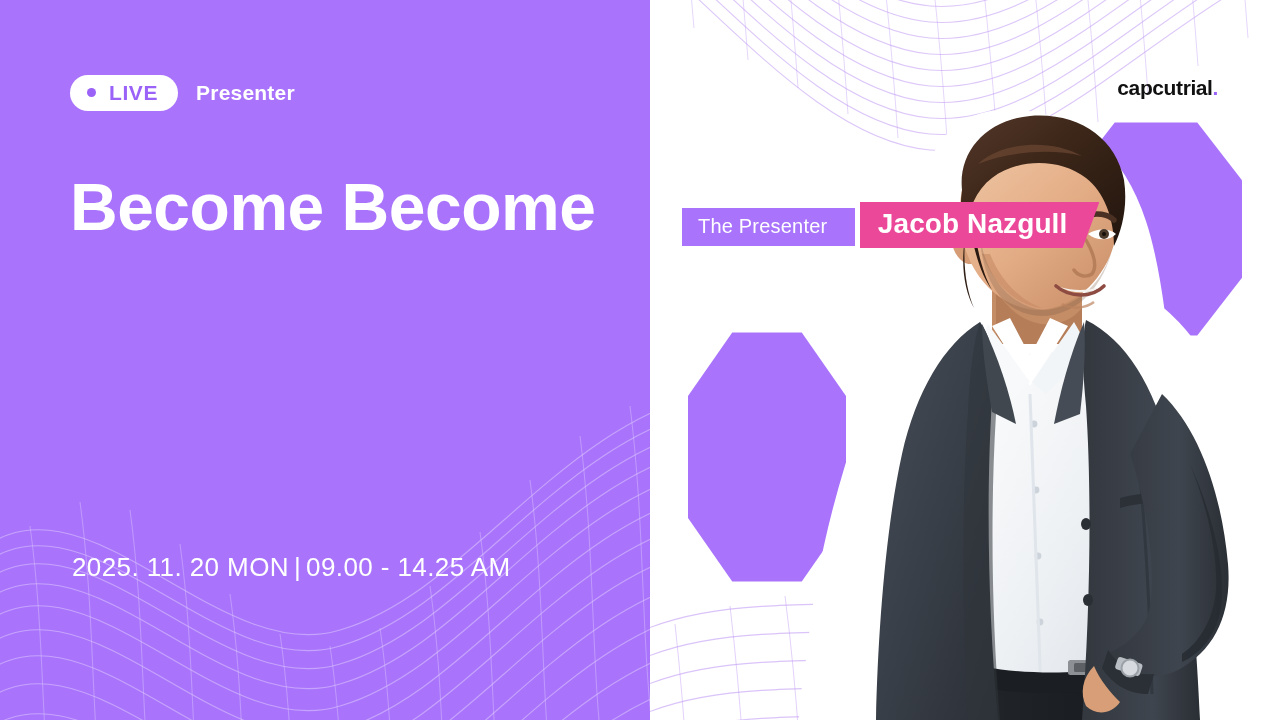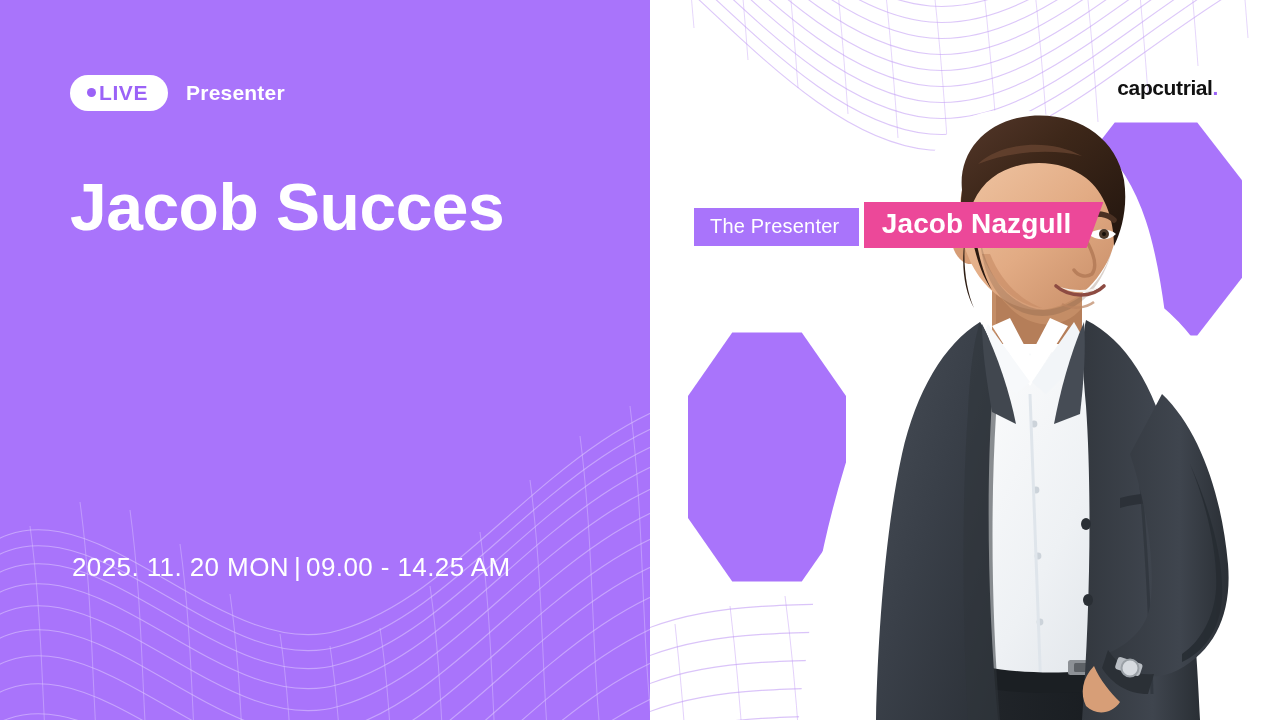--- a/index.html
+++ b/index.html
@@ -28,21 +28,21 @@
     width:760px; height:480px;
     opacity:.62;
     pointer-events:none;
   }
 
   .live-row {
     position:absolute; left:70px; top:75px;
     display:flex; align-items:center; gap:18px;
   }
   .live-pill {
-    display:flex; align-items:center; gap:3px;
+    display:flex; align-items:center; gap:13px;
     background:#ffffff;
     border-radius:999px;
     padding:7px 20px 8px 17px;
   }
   .live-dot {
     width:9px; height:9px; border-radius:50%;
     background:#9b62f7;
     display:block;
   }
   .live-text {
@@ -135,23 +135,22 @@
   .presenter-wrap {
     position:absolute; left:32px; top:198px;
     z-index:7;
   }
   .presenter-role {
     display:inline-block;
     background:#a974fb;
     color:#ffffff;
     font-size:20px;
     font-weight:400;
-    padding:7px 20px 8px 16px;
+    padding:7px 28px 8px 16px;
     letter-spacing:.2px;
-    margin-left:12px;
   }
   .presenter-name {
     display:inline-block;
     background:#ec4899;
     color:#ffffff;
     font-size:28px;
     font-weight:bold;
     padding:6px 22px 8px 18px;
     margin-top:4px;
     letter-spacing:.1px;
@@ -214,21 +213,21 @@
 
     <div class="live-row">
       <div class="live-pill">
         <span class="live-dot"></span>
         <span class="live-text">LIVE</span>
       </div>
       <div class="mentoring-text">Presenter</div>
     </div>
 
     <div class="headline">
-      <span>Jacob Succes</span>
+      <span>Become Become</span>
     </div>
 
     <div class="date-line">
       <span>2025. 11. 20 MON</span><span class="date-sep">|</span><span>09.00 - 14.25 AM</span>
     </div>
   </div>
 
   <div class="right-panel">
 
     <svg class="right-mesh-top" viewBox="0 0 700 380" preserveAspectRatio="none">

